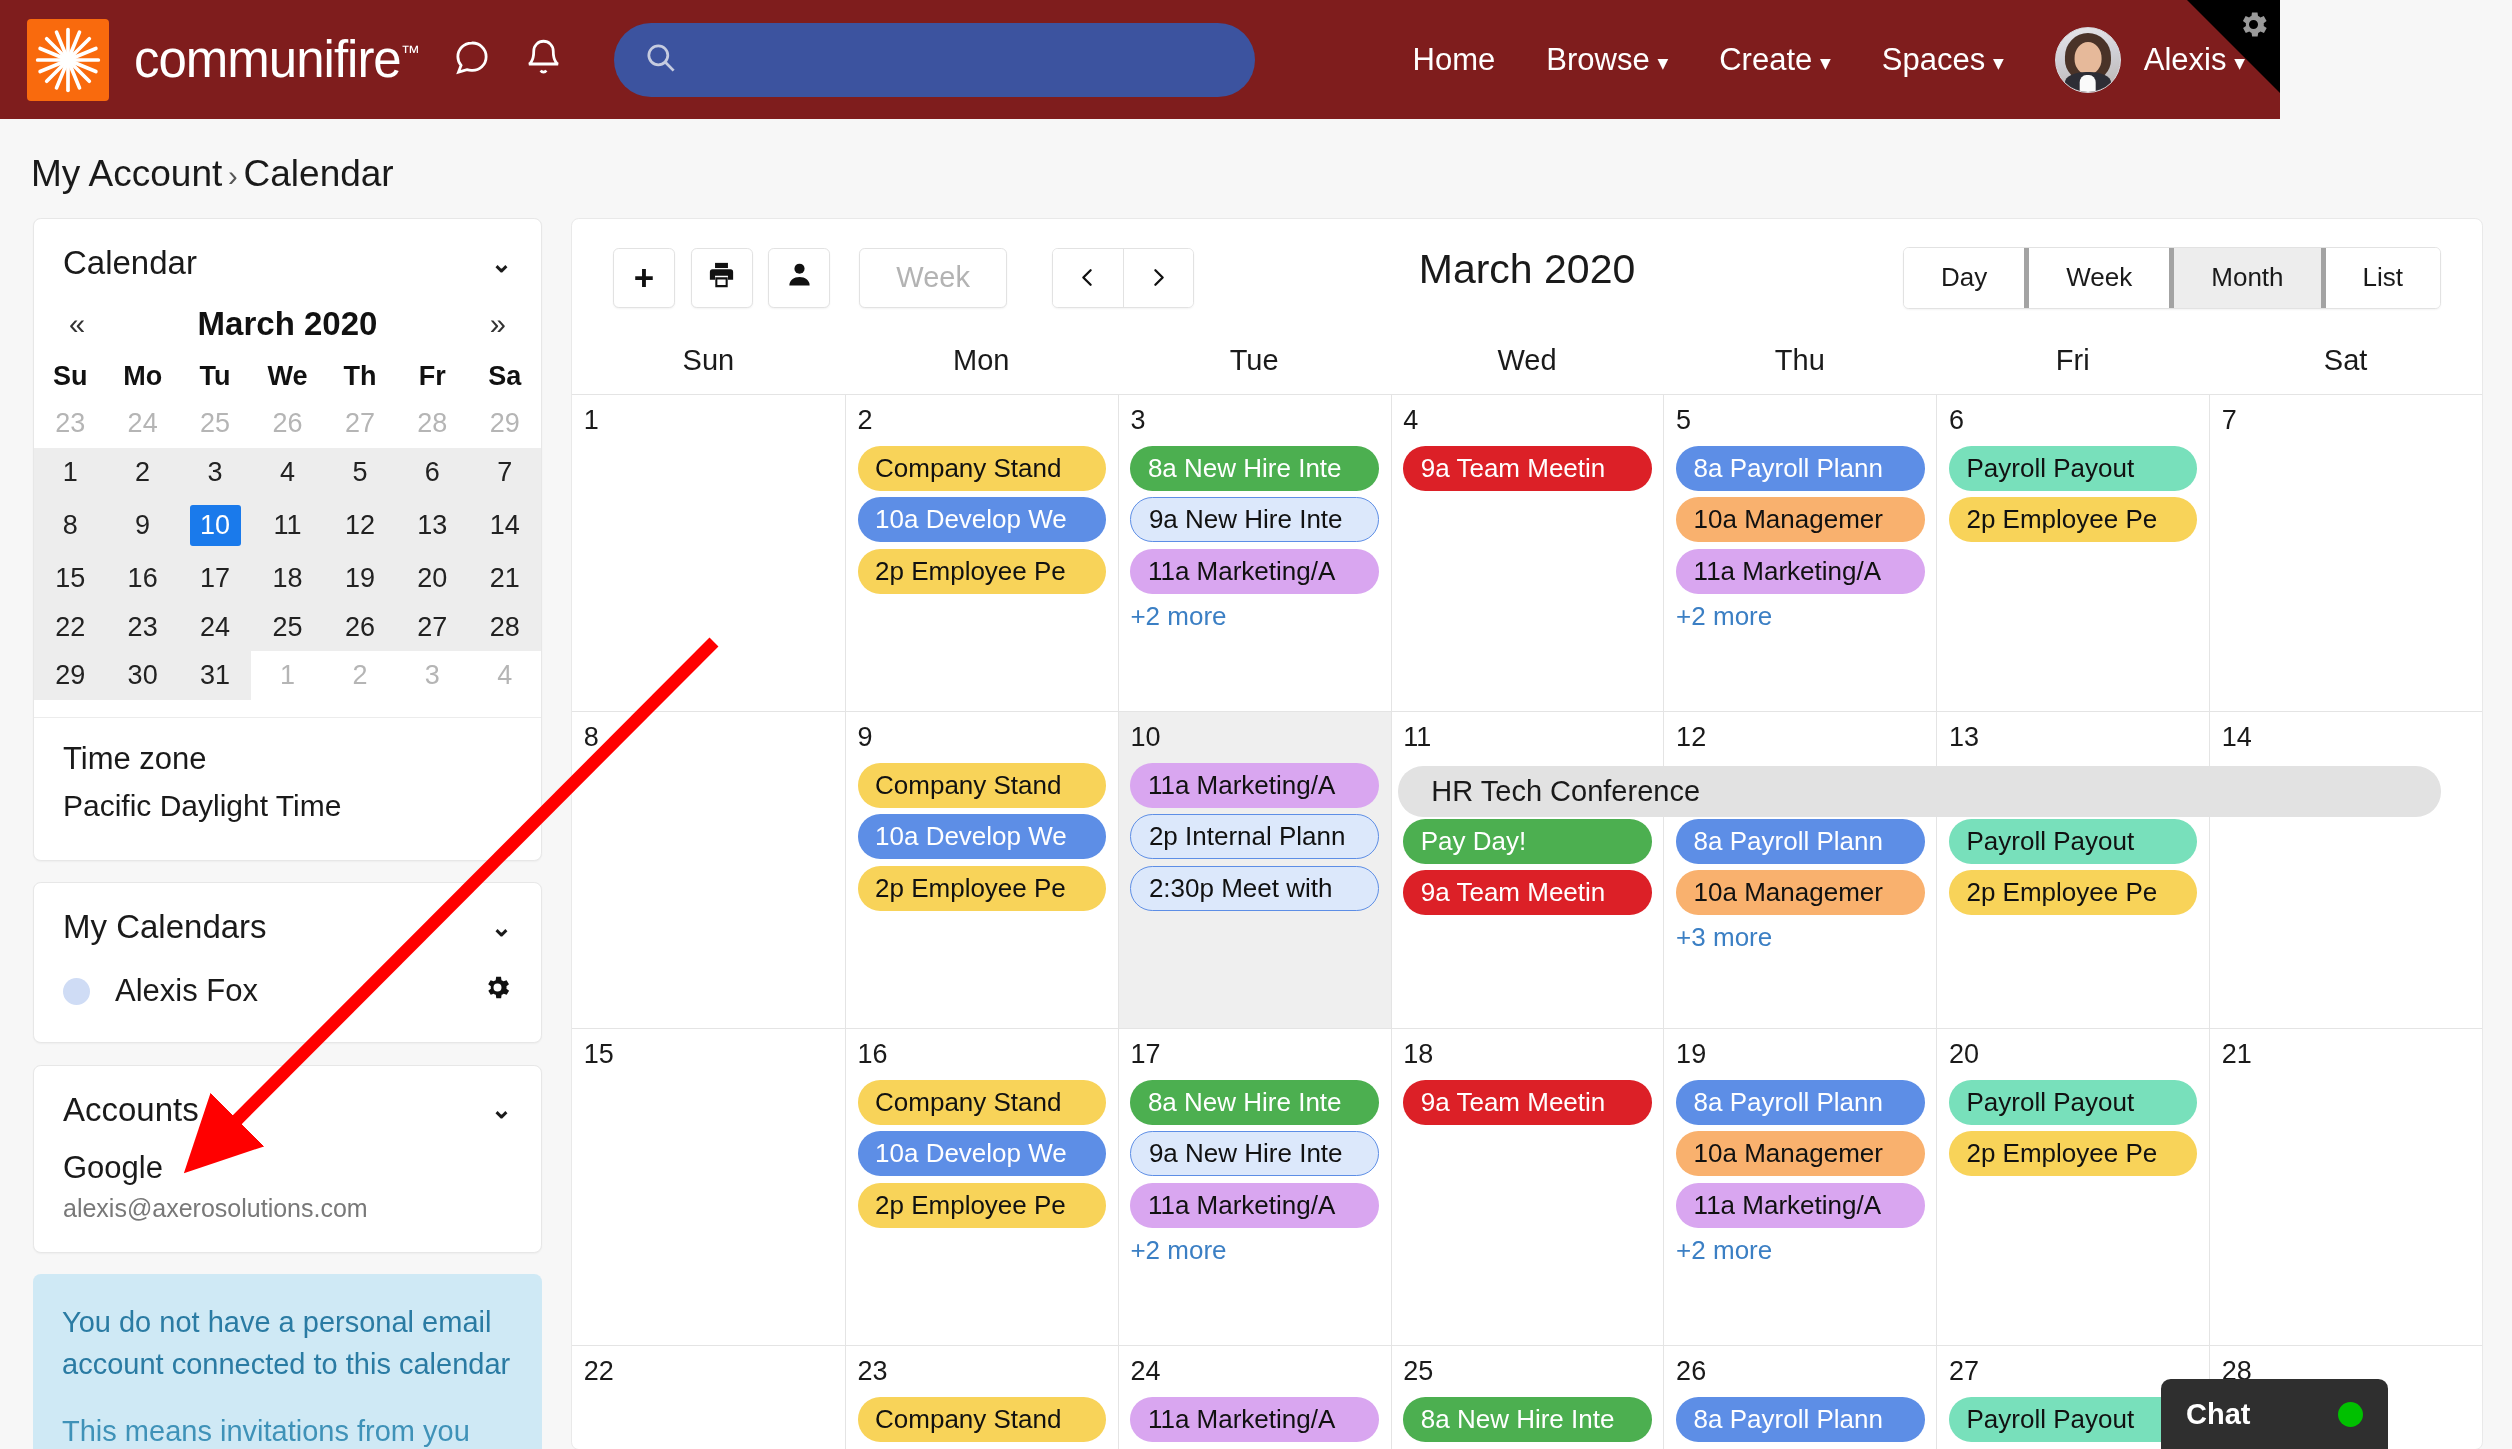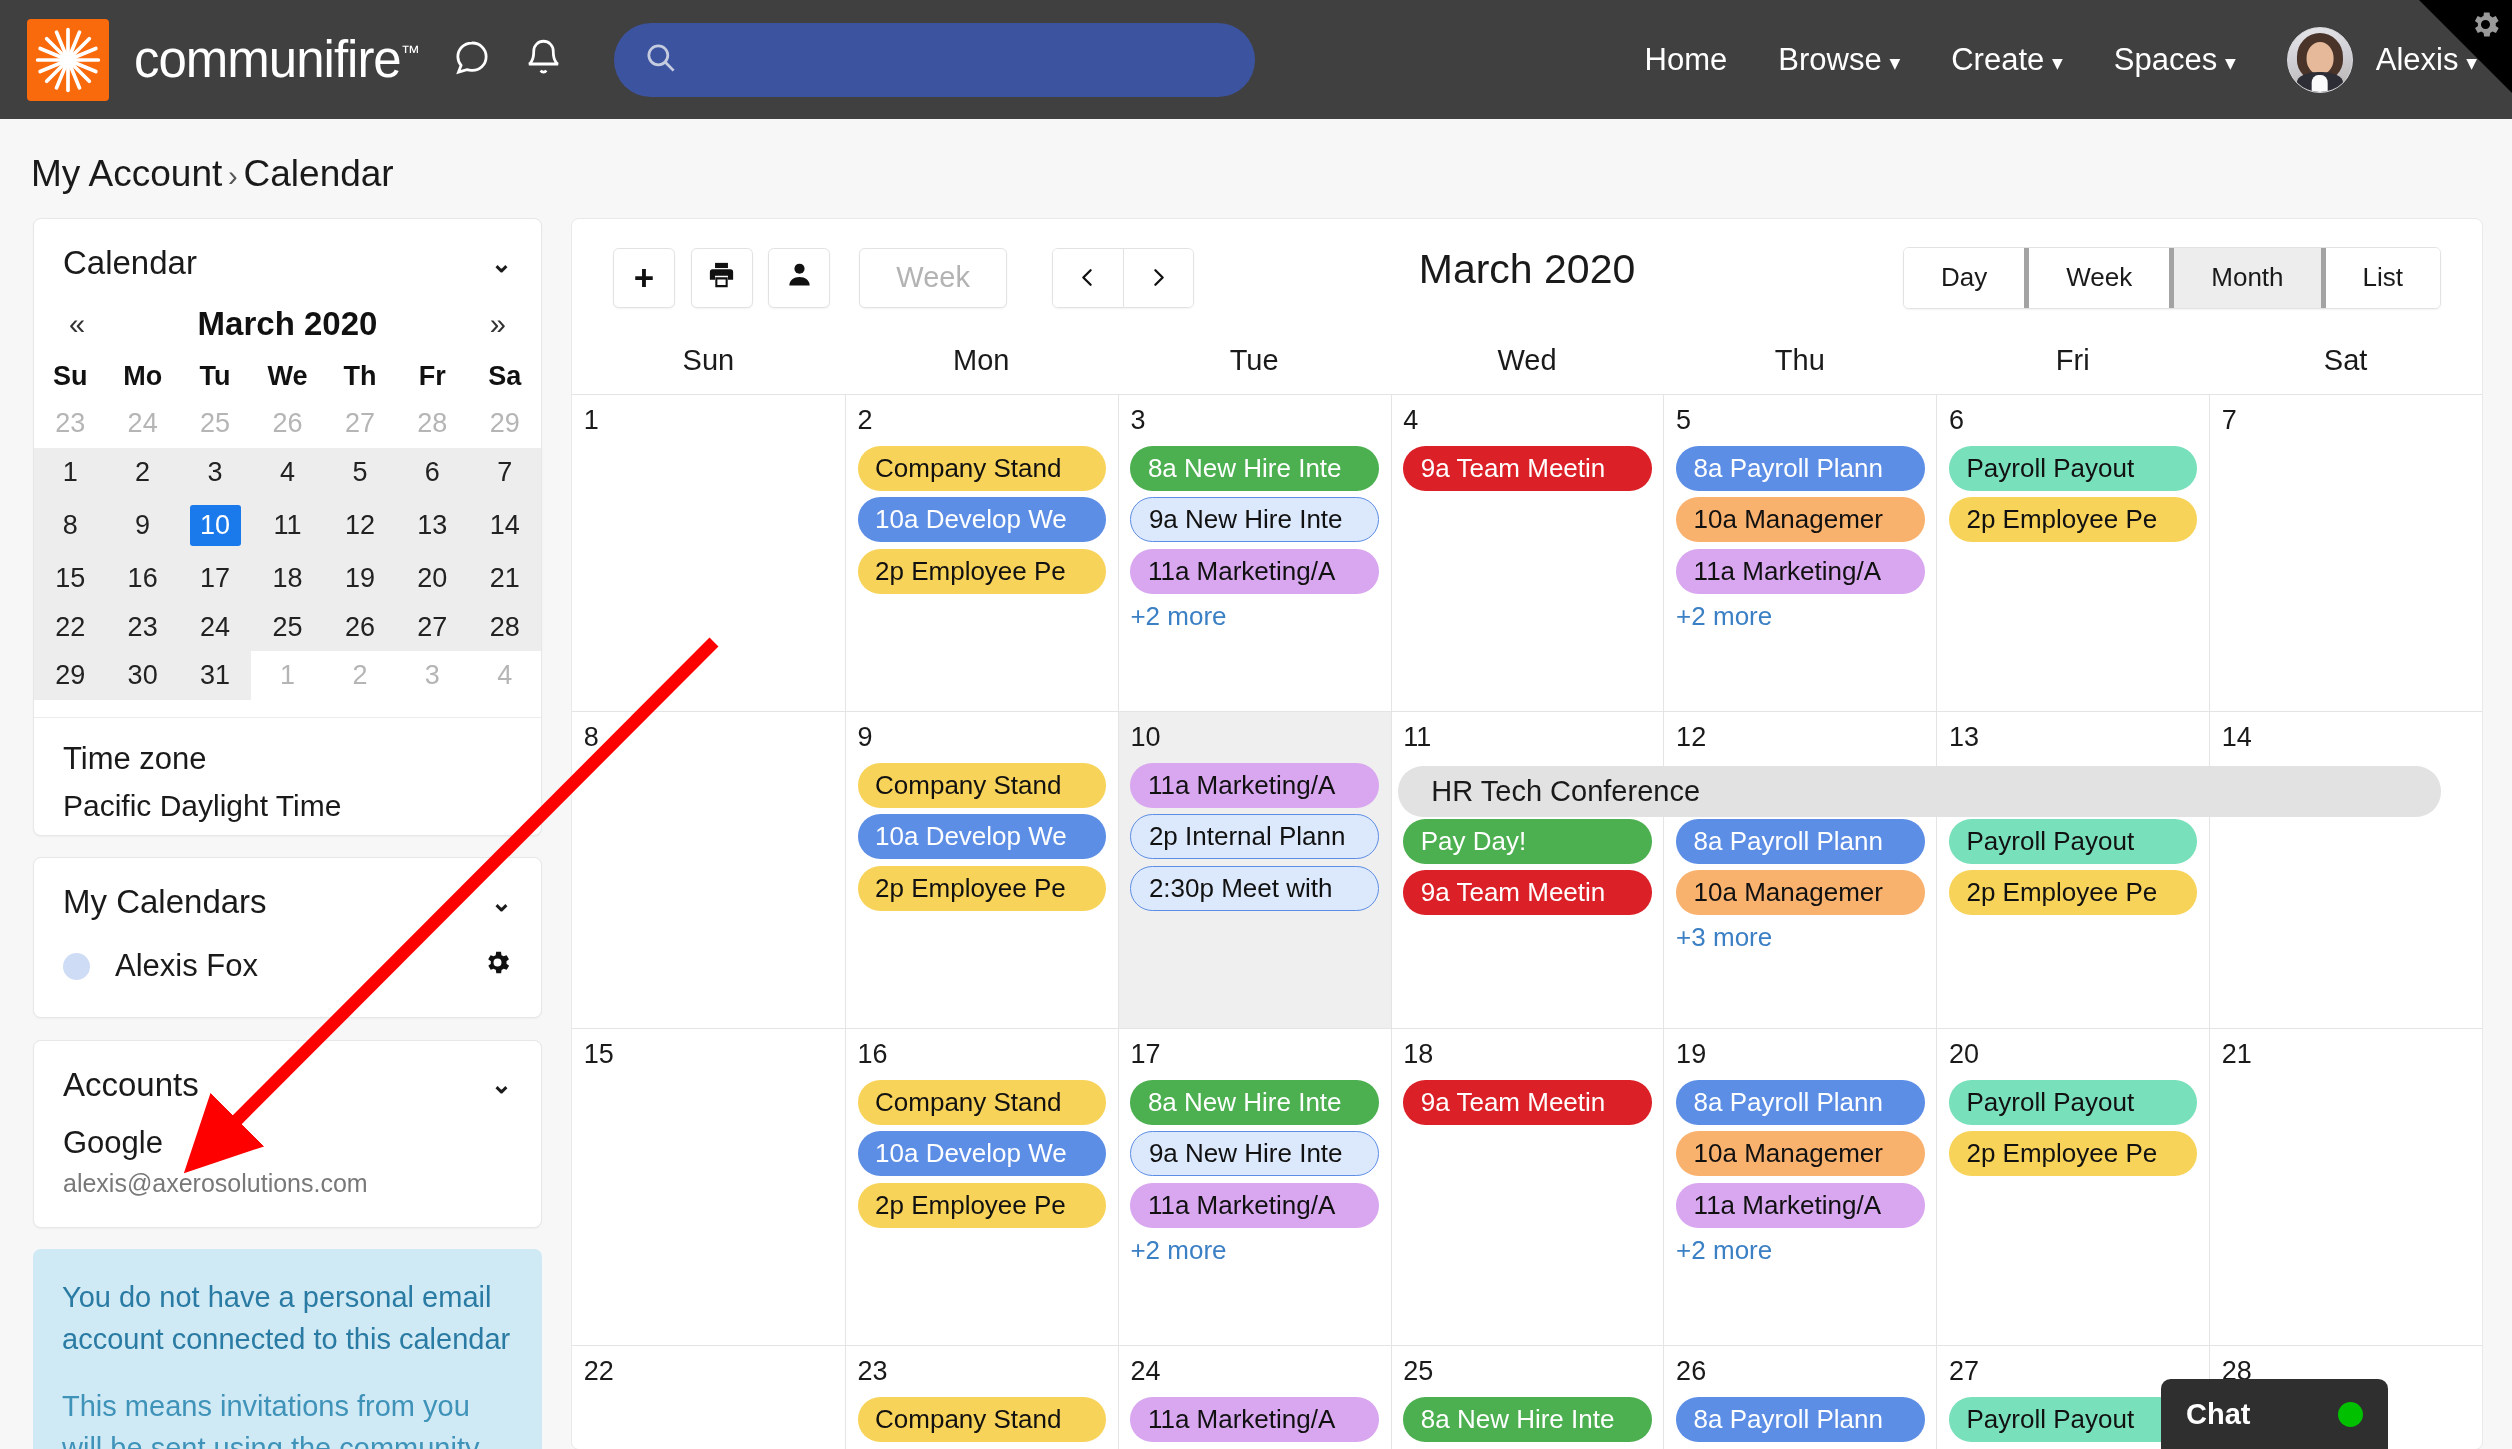--- a/index.html
+++ b/index.html
@@ -6,22 +6,22 @@
   html, body {
     width: 2512px; height: 1449px;
     font-family: "Liberation Sans", sans-serif;
     background: #f7f7f7;
     overflow: hidden;
   }
   .page { position: relative; width: 2512px; height: 1449px; }
 
   
   .topnav {
-    position: absolute; top: 0; left: 0; width: 2512px; height: 119px;
-    background: #404040; display: flex; align-items: center;
+    position: absolute; top: 0; left: 0; width: 2280px; height: 119px;
+    background: #7f1d1d; display: flex; align-items: center;
   }
   .logo-box {
     width: 82px; height: 82px; background: #f96a0d; margin-left: 27px;
     border-radius: 3.9px; position: relative; flex: none;
   }
   .starburst { position: absolute; inset: 0; }
   .brand {
     color: #fff; font-size: 51px; margin-left: 25px; letter-spacing: -1px;
     font-weight: 400; white-space: nowrap;
   }
@@ -102,21 +102,21 @@
     font-size: 27px; color: #222; text-align: center; padding: 8.7px 0; width: 14.28%;
   }
   table.mini td.other { color: #b5b5b5; }
   table.mini td.inmonth { background: #ededed; }
   table.mini td.sel span {
     background: #1a7aeb; color:#fff; display:inline-block;
     min-width: 51px; padding: 4.9px 0; border-radius: 2.9px;
   }
   .mini-wrap { padding-bottom: 17.5px; }
 
-  .tz-block { padding: 23px 29px 12px 29px; }
+  .tz-block { padding: 23px 29px 37px 29px; }
   .tz-label { font-size: 31px; color:#1a1a1a; margin-bottom: 11.7px; }
   .tz-value { font-size: 30px; color:#1a1a1a; }
 
   .cal-row {
     display:flex; align-items:center; padding: 9.7px 29px 33px 29px;
   }
   .cal-dot {
     width: 27px; height: 27px; border-radius: 50%;
     background: #cfdcf5; margin-right: 25px; flex:none;
   }

